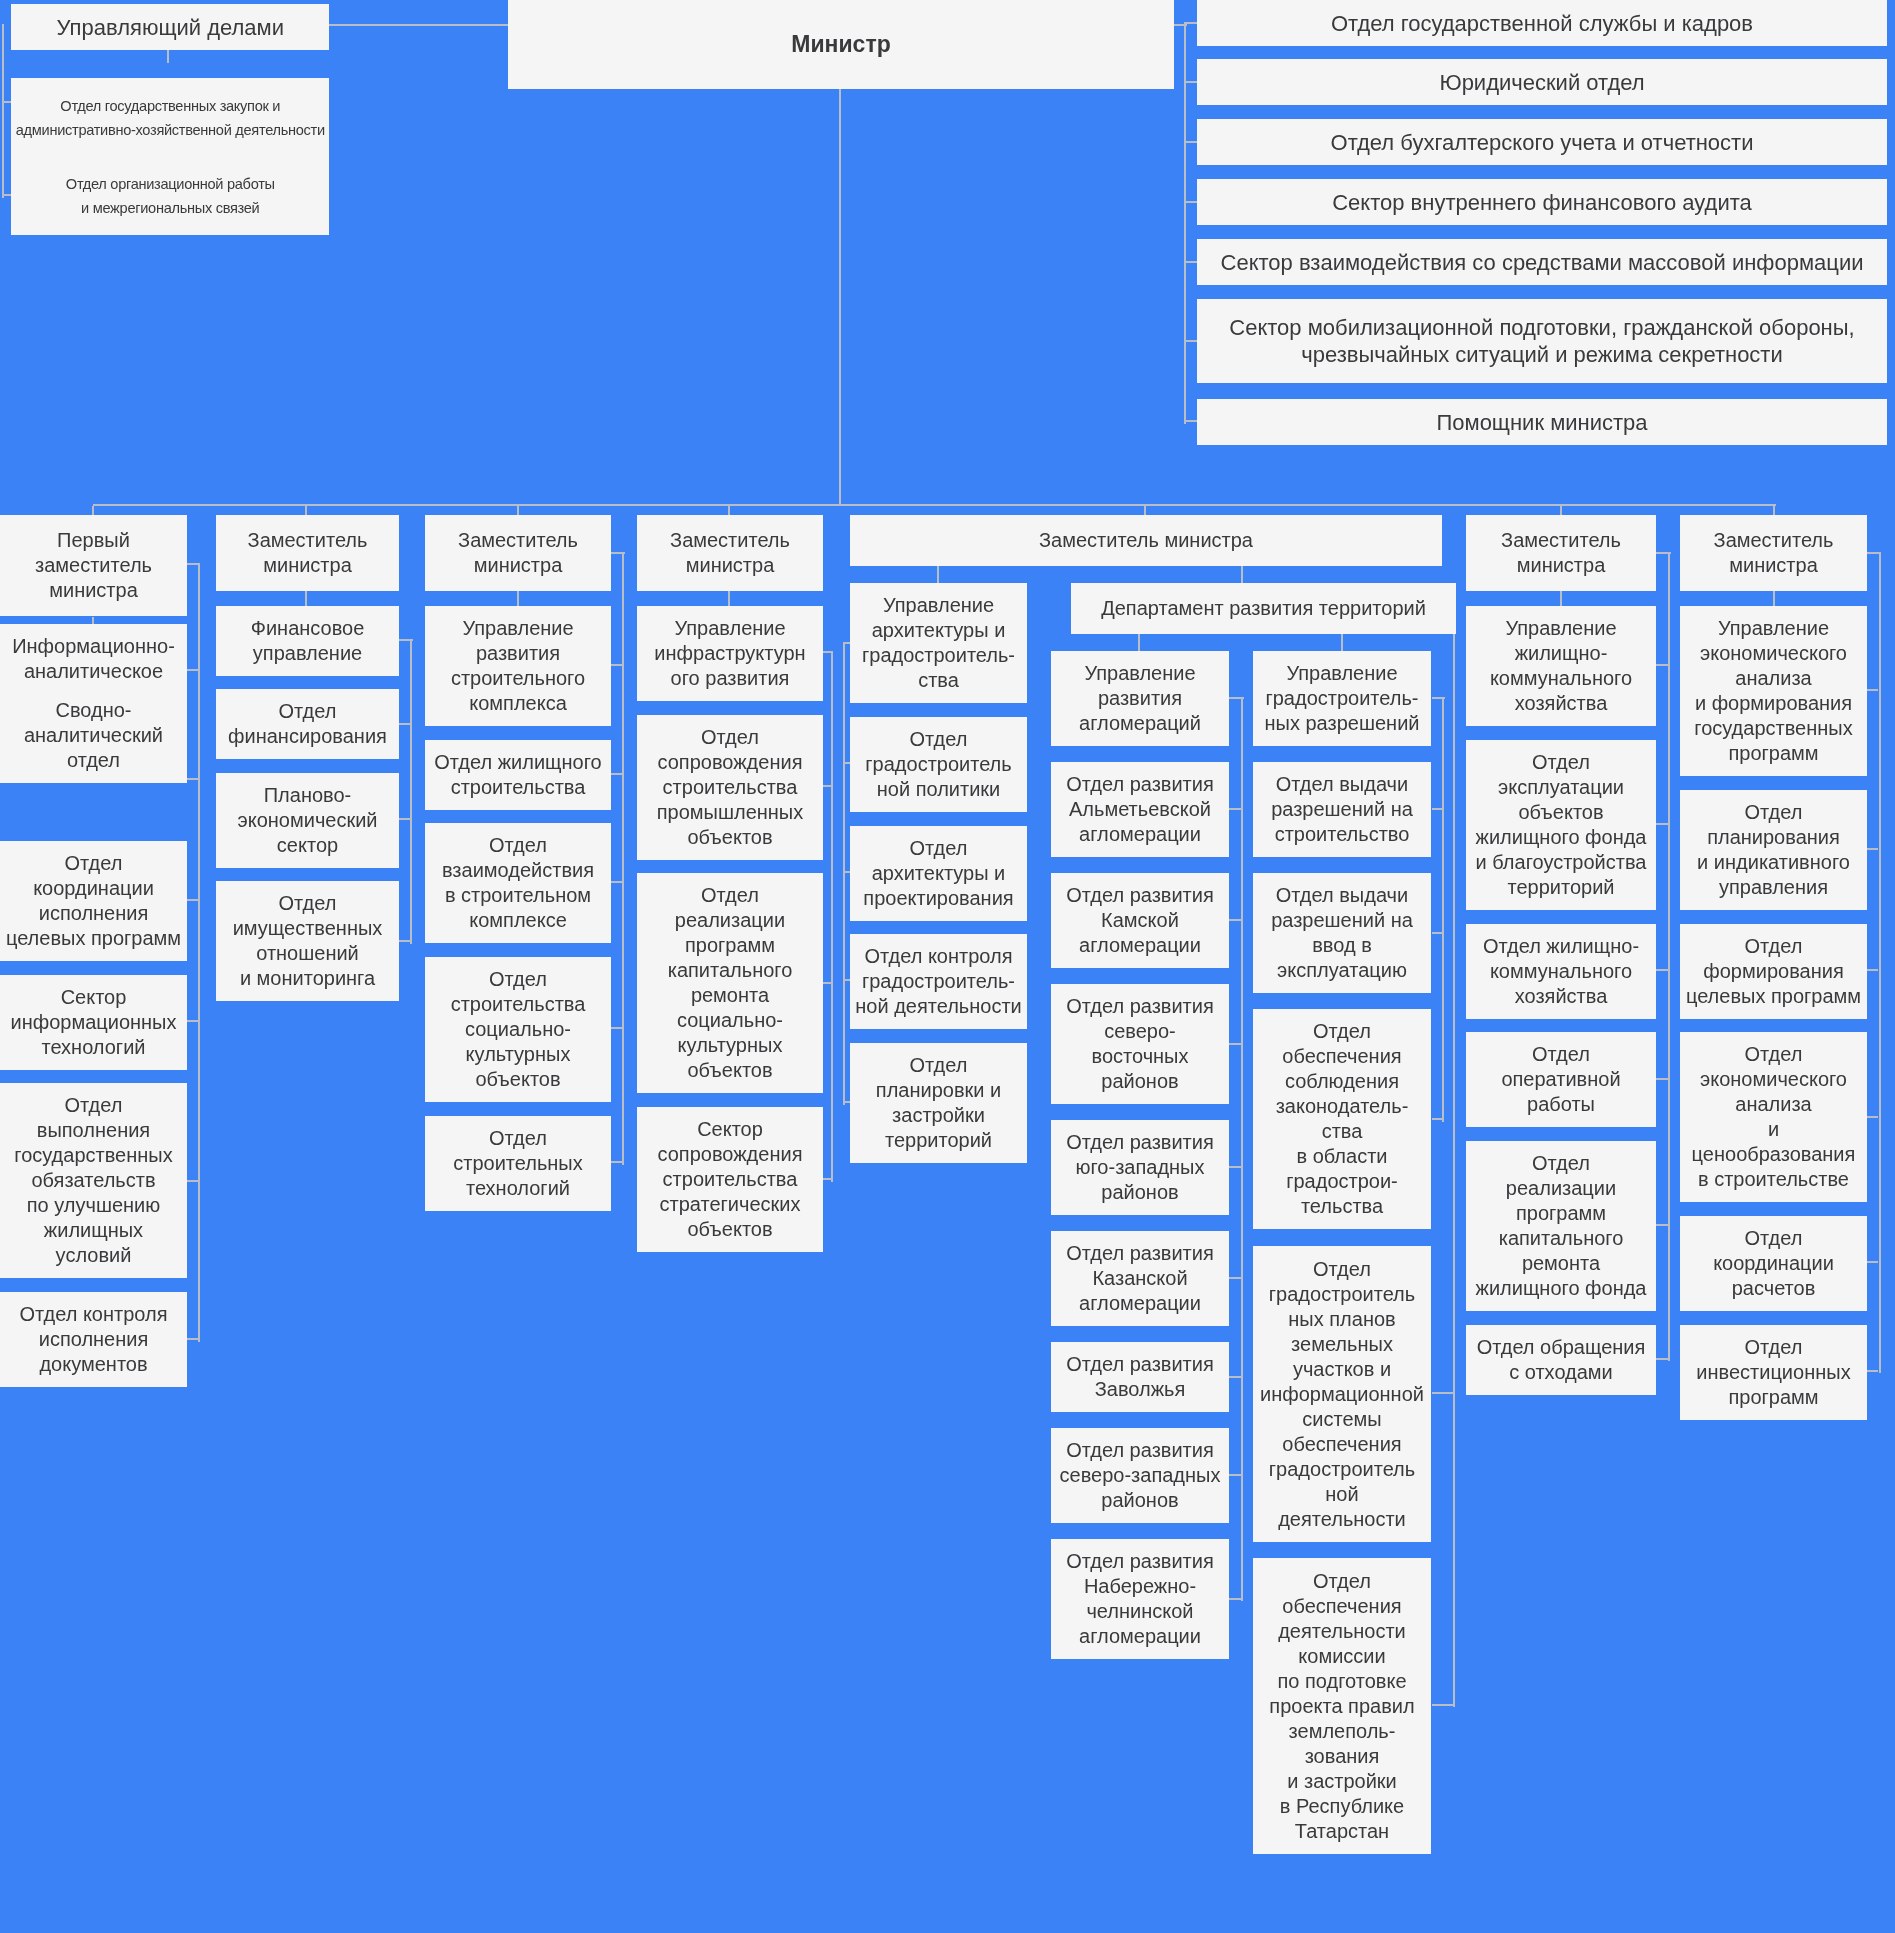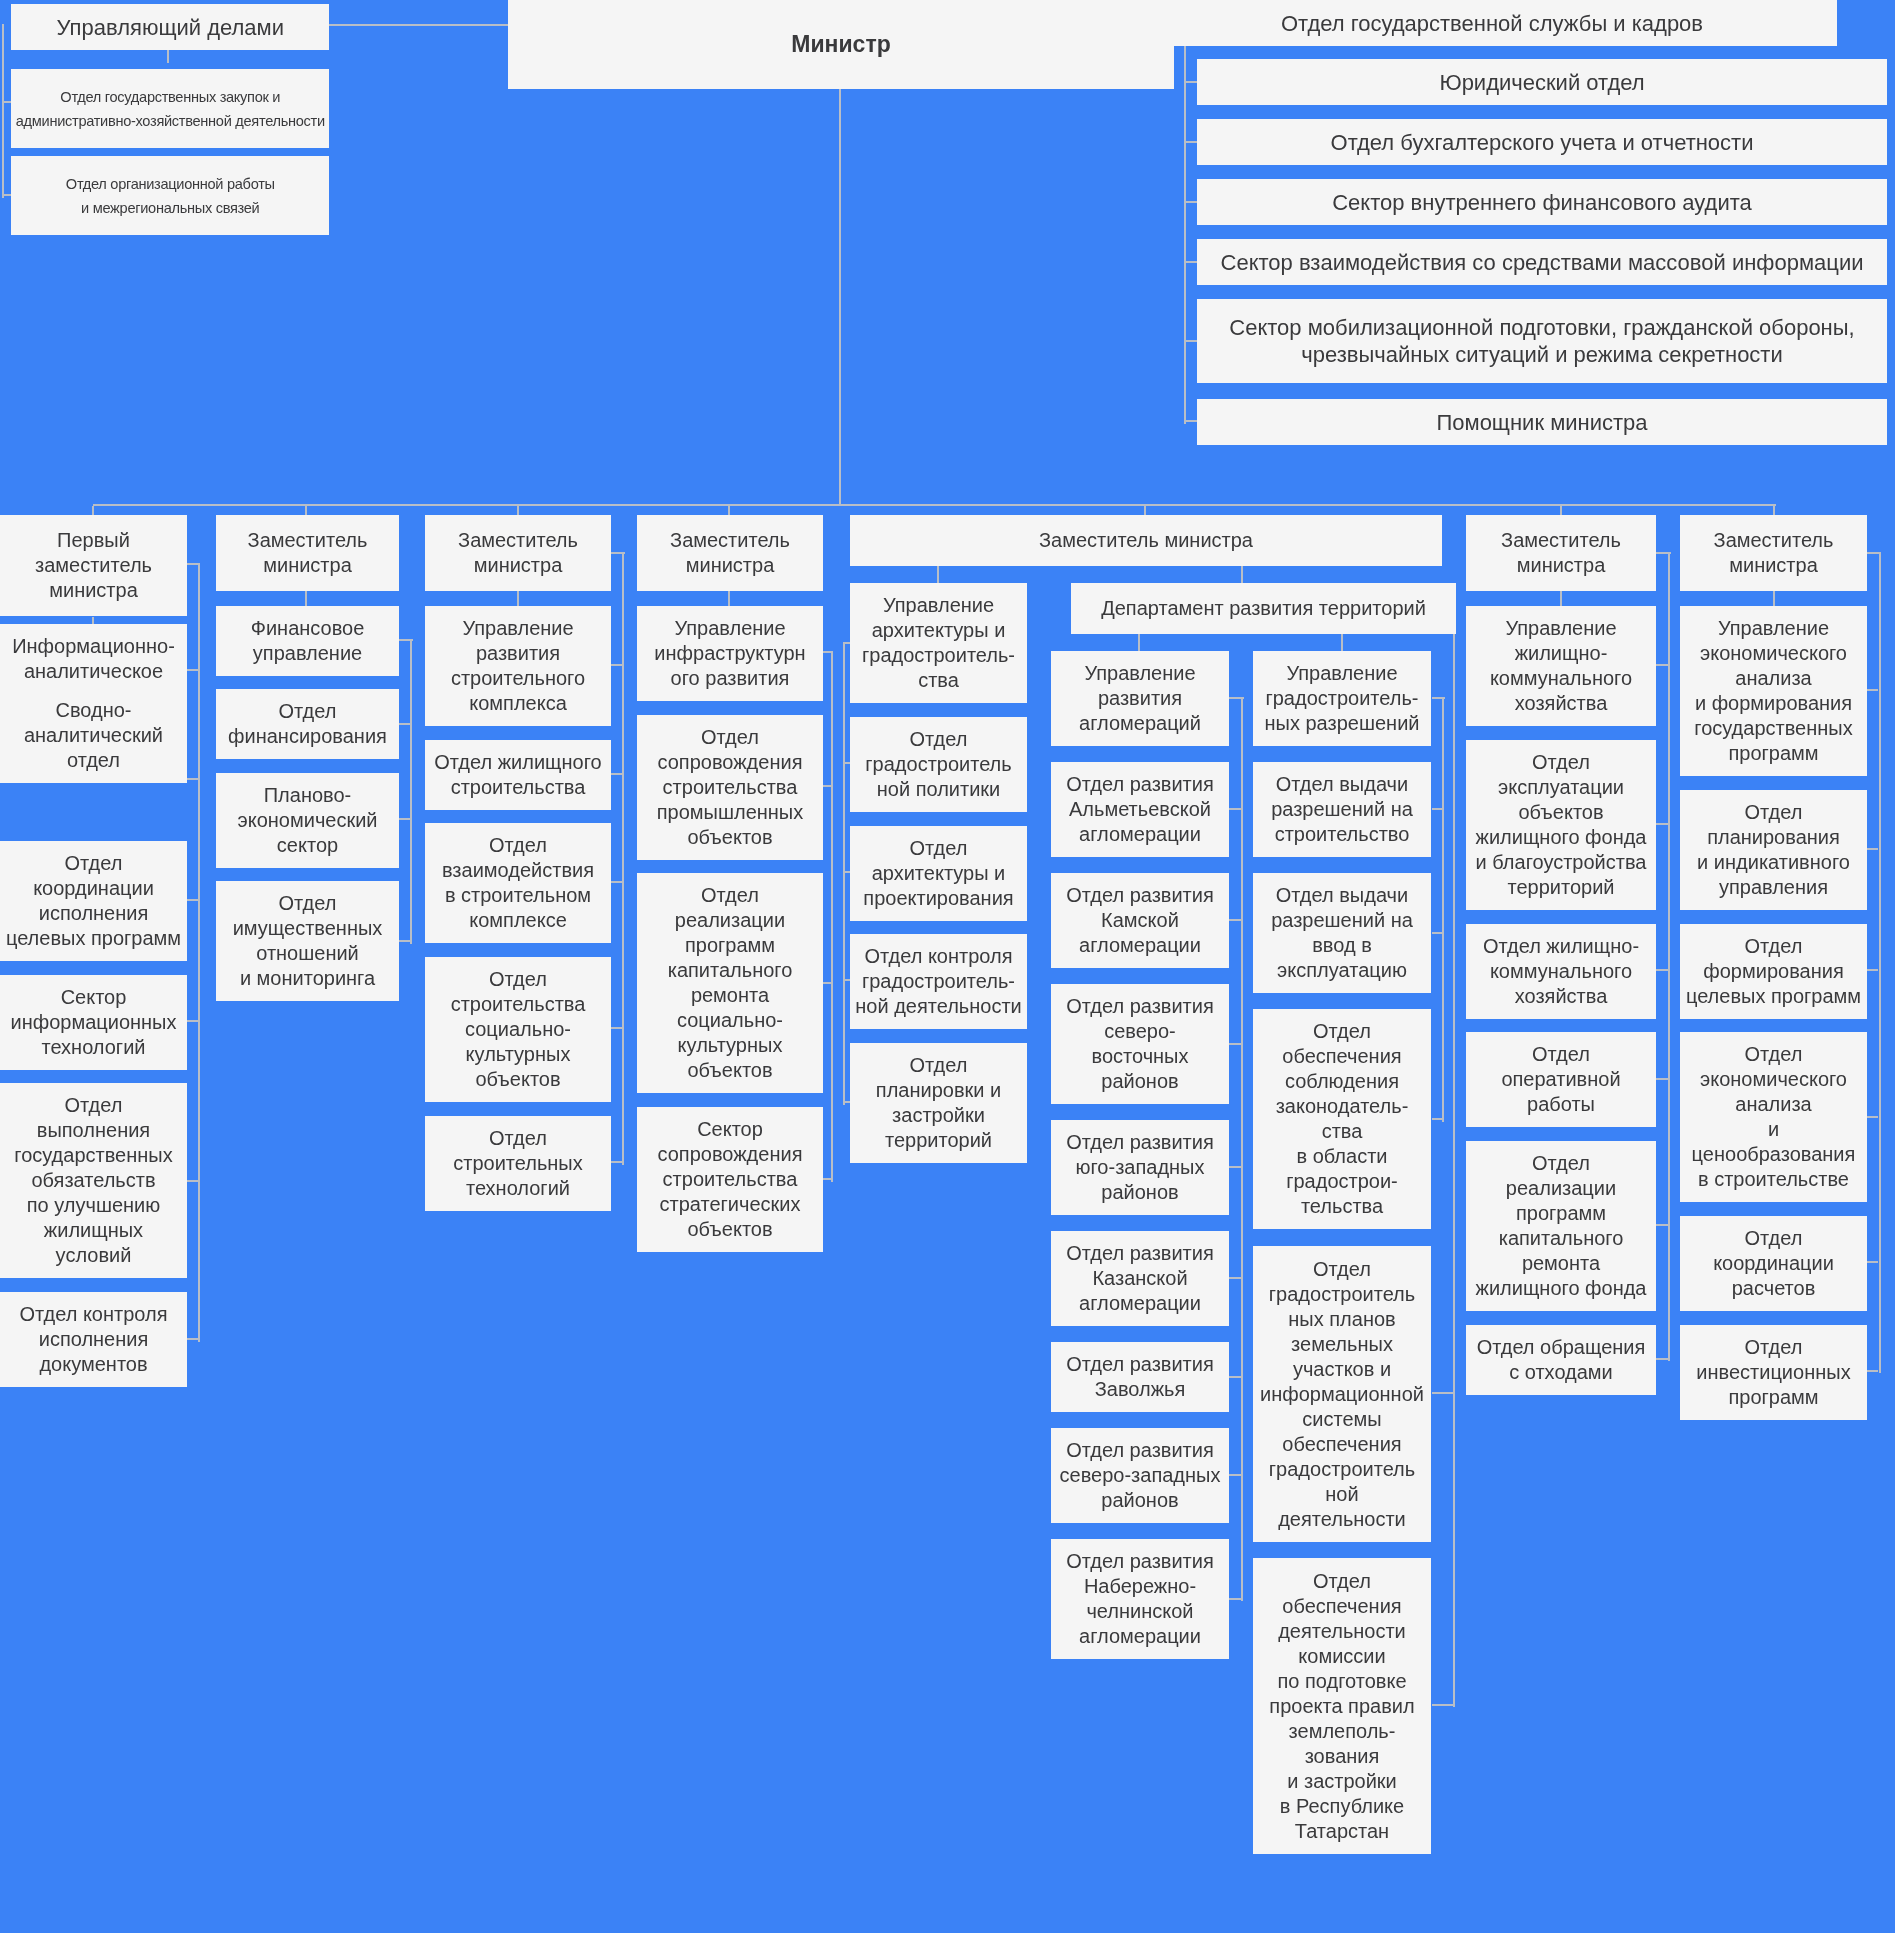--- a/index.html
+++ b/index.html
@@ -116,25 +116,25 @@
     <div class="line" style="left: 1867px; top: 552px; width: 13.8px; height: 2.4px;"></div>
     <div class="line" style="left: 1879px; top: 552px; width: 2.4px; height: 821px;"></div>
     <div class="line" style="left: 1867px; top: 689px; width: 11.3px; height: 2.4px;"></div>
     <div class="line" style="left: 1867px; top: 848px; width: 11.3px; height: 2.4px;"></div>
     <div class="line" style="left: 1867px; top: 969px; width: 11.3px; height: 2.4px;"></div>
     <div class="line" style="left: 1867px; top: 1116px; width: 11.3px; height: 2.4px;"></div>
     <div class="line" style="left: 1867px; top: 1261px; width: 11.3px; height: 2.4px;"></div>
     <div class="line" style="left: 1867px; top: 1370px; width: 11.3px; height: 2.4px;"></div>
     <div class="box hdr bold" style="left: 508px; top: 0px; width: 666px; height: 89px;">Министр</div>
     <div class="box hdr" style="left: 11.3px; top: 4px; width: 318px; height: 46px;">Управляющий  делами</div>
-    <div class="box small" style="left: 11.3px; top: 69px; width: 318px; height: 79px;">Отдел государственных закупок и
+    <div class="box small" style="left: 11.3px; top: 78px; width: 318px; height: 79px;">Отдел государственных закупок и
 административно-хозяйственной деятельности</div>
     <div class="box small" style="left: 11.3px; top: 156px; width: 318px; height: 79px;">Отдел организационной работы
 и межрегиональных связей</div>
-    <div class="box hdr" style="left: 1147px; top: 0px; width: 690px; height: 46px;">Отдел  государственной службы и кадров</div>
+    <div class="box hdr" style="left: 1197px; top: 0px; width: 690px; height: 46px;">Отдел  государственной службы и кадров</div>
     <div class="box hdr" style="left: 1197px; top: 59px; width: 690px; height: 46px;">Юридический отдел</div>
     <div class="box hdr" style="left: 1197px; top: 119px; width: 690px; height: 46px;">Отдел бухгалтерского учета и отчетности</div>
     <div class="box hdr" style="left: 1197px; top: 179px; width: 690px; height: 46px;">Сектор внутреннего финансового аудита</div>
     <div class="box hdr" style="left: 1197px; top: 239px; width: 690px; height: 46px;">Сектор взаимодействия со средствами массовой информации</div>
     <div class="box hdr" style="left: 1197px; top: 299px; width: 690px; height: 84px;">Сектор мобилизационной подготовки, гражданской обороны,
 чрезвычайных ситуаций и режима секретности</div>
     <div class="box hdr" style="left: 1197px; top: 399px; width: 690px; height: 46px;">Помощник министра</div>
     <div class="box" style="left: 0px; top: 515px; width: 187px; height: 101px;">Первый
 заместитель
 министра</div>

